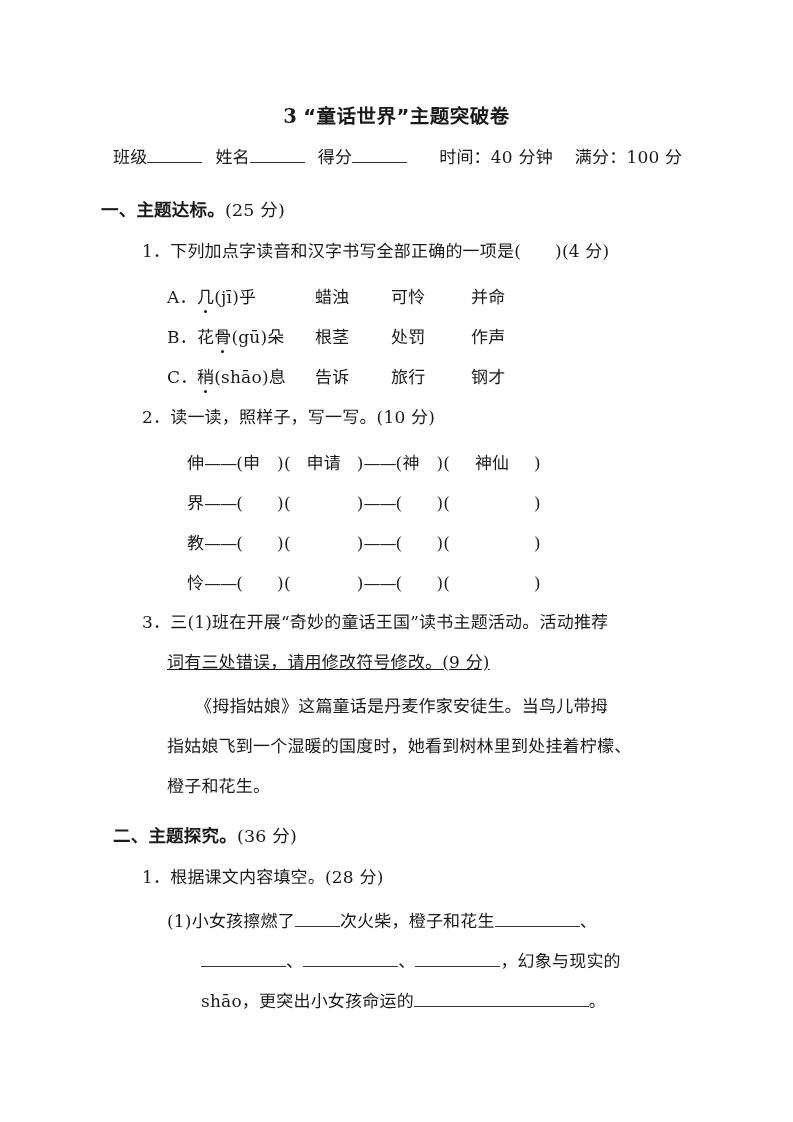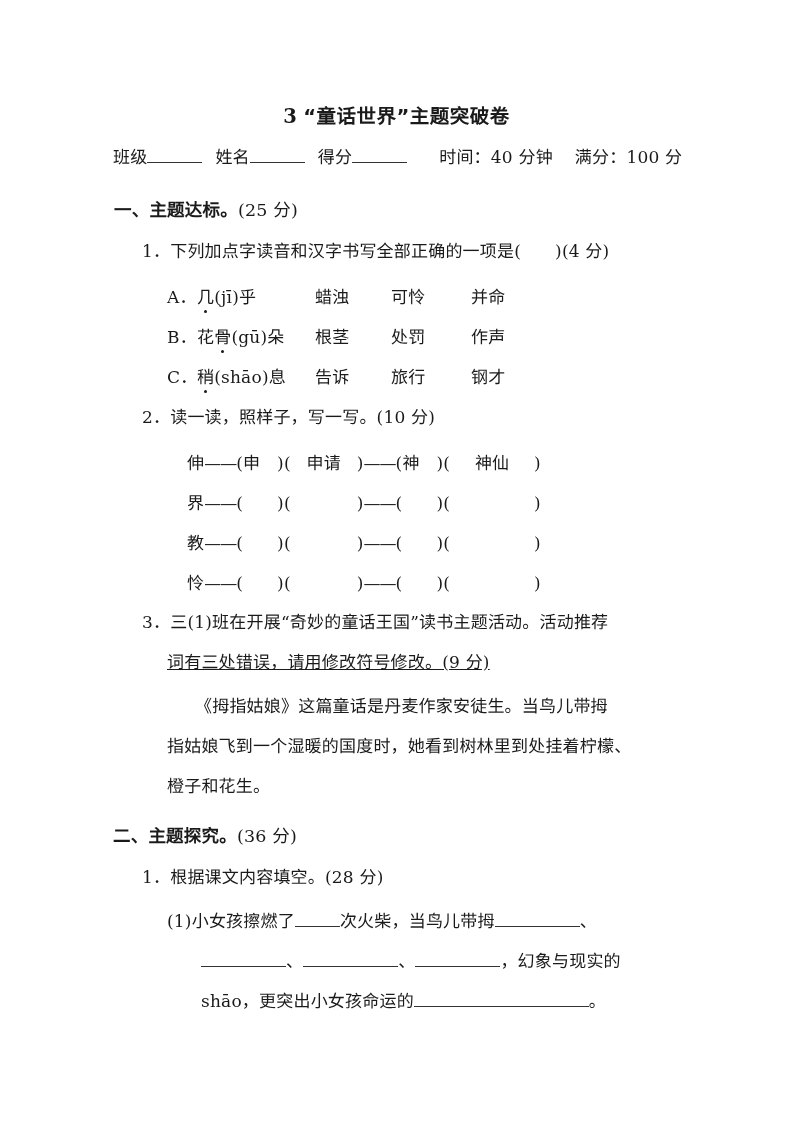--- a/index.html
+++ b/index.html
@@ -146,21 +146,21 @@
 <div class="page">
 
   <div class="doc-title">
     <span class="tnum">3</span><span>“童话世界”主题突破卷</span>
   </div>
 
   <div class="info-line">
     <span>班级</span><span class="blank-u bu-55 bu-sp"></span><span>姓名</span><span class="blank-u bu-55 bu-sp"></span><span>得分</span><span class="blank-u bu-55"></span><span style="display:inline-block;width:32px"></span><span>时间：40 分钟</span><span style="display:inline-block;width:22px"></span><span>满分：100 分</span>
   </div>
 
-  <div class="row sec-head" style="left:114px; top:202px;">
+  <div class="row sec-head" style="left:101px; top:202px;">
     <span>一、主题达标。</span><span class="pts">(25 分)</span>
   </div>
 
   <div class="row" style="left:142px; top:243px;">
     <span class="qnum">1．</span><span>下列加点字读音和汉字书写全部正确的一项是(</span><span class="blank-u" style="width:34px;border-bottom:none"></span><span>)(4 分)</span>
   </div>
 
   <div class="opt-row" style="left:167px; top:283px;">
     <span class="opt-label">A．</span><span class="opt-c1"><span></span><span class="dotchar">几</span><span>(jī)乎</span></span><span class="opt-c2">蜡浊</span><span class="opt-c3">可怜</span><span class="opt-c4">并命</span>
   </div>
@@ -212,21 +212,21 @@
 
   <div class="row sec-head" style="left:113px; top:828px;">
     <span>二、主题探究。</span><span class="pts">(36 分)</span>
   </div>
 
   <div class="row" style="left:142px; top:869px;">
     <span class="qnum">1．</span><span>根据课文内容填空。(28 分)</span>
   </div>
 
   <div class="row" style="left:167px; top:909px;">
-    <span>(1)</span><span>小女孩擦燃了</span><span class="ul ul-45"></span><span>次火柴，当鸟儿带拇</span><span class="ul ul-85"></span><span>、</span>
+    <span>(1)</span><span>小女孩擦燃了</span><span class="ul ul-45"></span><span>次火柴，橙子和花生</span><span class="ul ul-85"></span><span>、</span>
   </div>
 
   <div class="row" style="left:201px; top:949px;">
     <span class="ul ul-85"></span><span>、</span><span class="ul ul-95"></span><span>、</span><span class="ul ul-85"></span><span>，幻象与现实的</span>
   </div>
 
   <div class="row" style="left:201px; top:989px;">
     <span>shāo，更突出小女孩命运的</span><span class="ul ul-175"></span><span>。</span>
   </div>
 

